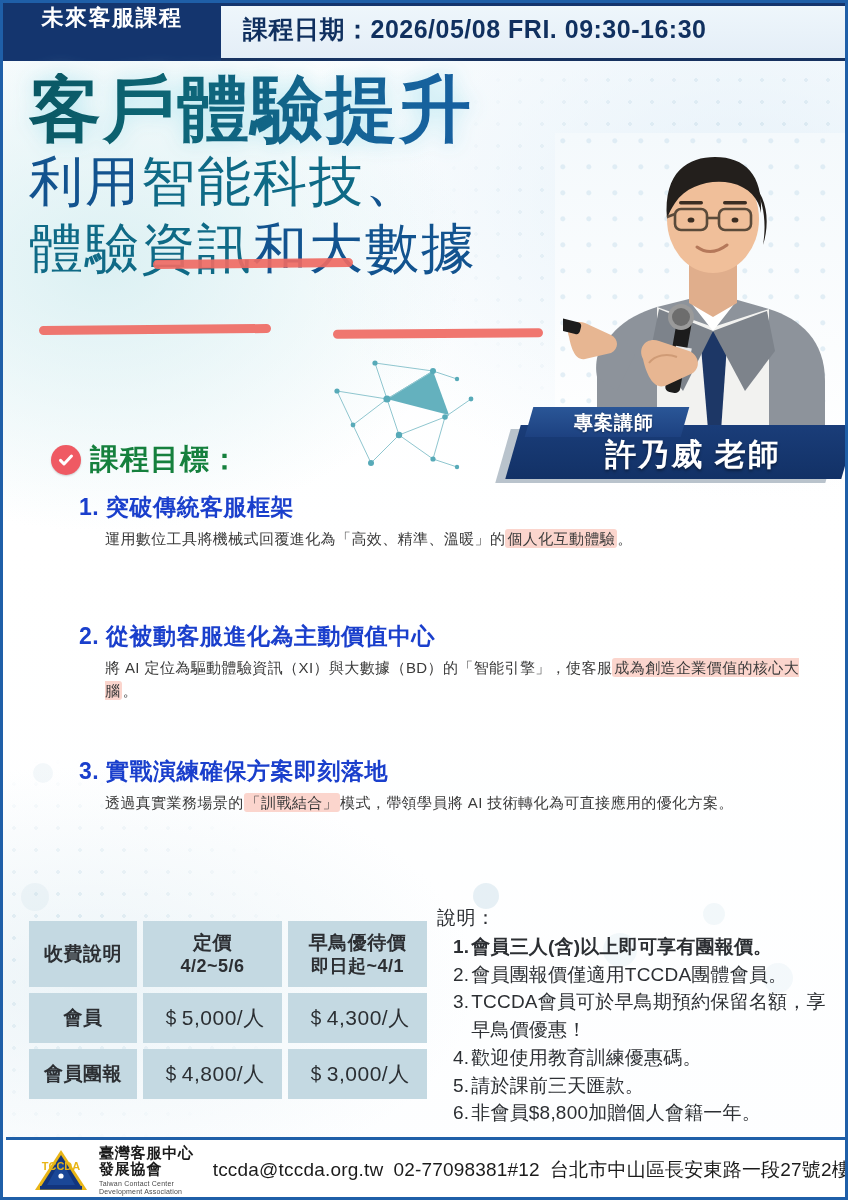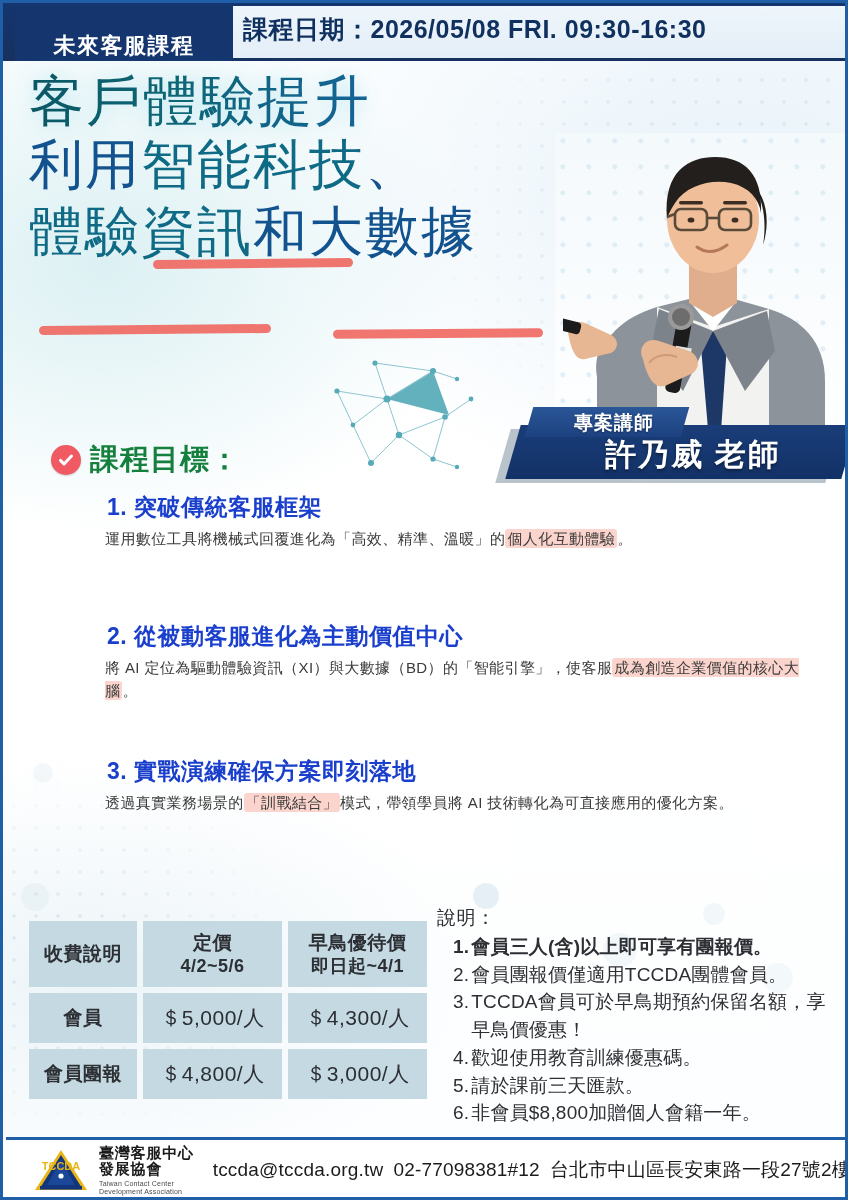--- a/index.html
+++ b/index.html
@@ -43,40 +43,40 @@
   
   .topbar{
     position:absolute;left:0;top:0;width:848px;height:58px;
     background:linear-gradient(180deg,#14356e 0%,#16315f 100%);
   }
   .topbar-light{
     position:absolute;left:218px;top:3px;width:630px;height:52px;
     background:linear-gradient(180deg,#eef6fb 0%,#e4eef7 100%);
   }
   .badge-course{
-    position:absolute;left:12px;top:0;width:218px;height:58px;
+    position:absolute;left:0;top:0;width:218px;height:58px;
     background:#14356e;
-    display:flex;align-items:flex-end;justify-content:center;
+    display:flex;align-items:flex-start;justify-content:center;
   }
   .badge-course span{
     color:#ffffff;font-size:22px;font-weight:bold;letter-spacing:1.5px;
   }
   .date-text{
     position:absolute;left:240px;top:0;height:52px;
     display:flex;align-items:center;
     color:#10305f;font-size:25px;font-weight:bold;letter-spacing:.5px;
     white-space:nowrap;
   }
 
   
   .headline{
     position:absolute;left:26px;top:70px;width:640px;
   }
   .h1{
-    font-size:55px;font-weight:normal;line-height:1.02;letter-spacing:2px;
+    font-size:72px;font-weight:bold;line-height:1.02;letter-spacing:2px;
     background:linear-gradient(100deg,#0a5763 0%,#0d6675 22%,#16639c 58%,#1a56a8 100%);
     -webkit-background-clip:text;background-clip:text;
     -webkit-text-fill-color:transparent;color:transparent;
     filter:drop-shadow(0 0 10px rgba(180,230,240,.95));
     white-space:nowrap;
   }
   .h2{
     margin-top:4px;
     font-size:54px;font-weight:normal;line-height:1.16;letter-spacing:2px;
     color:#12538f;
@@ -141,21 +141,21 @@
     width:30px;height:30px;border-radius:50%;
     background:#ef5a63;display:flex;align-items:center;justify-content:center;
     box-shadow:0 1px 2px rgba(0,0,0,.18);
   }
   .check-circle svg{display:block;}
   .goals-head-txt{color:#15803d;font-size:29px;font-weight:bold;letter-spacing:1px;}
 
   .goal{position:absolute;left:76px;width:730px;}
   .goal-title{
     color:#1a3fcc;font-size:23px;font-weight:bold;letter-spacing:.5px;
-    margin-bottom:5px;white-space:nowrap;margin-left:28px;
+    margin-bottom:5px;white-space:nowrap;
   }
   .goal-body{
     color:#3a3a3a;font-size:15px;line-height:1.52;letter-spacing:.4px;
     padding-left:26px;
   }
   .hl{background:#fbd5cd;border-radius:3px;padding:1px 2px;}
 
   
   .fee-table{
     position:absolute;left:26px;top:918px;width:398px;

